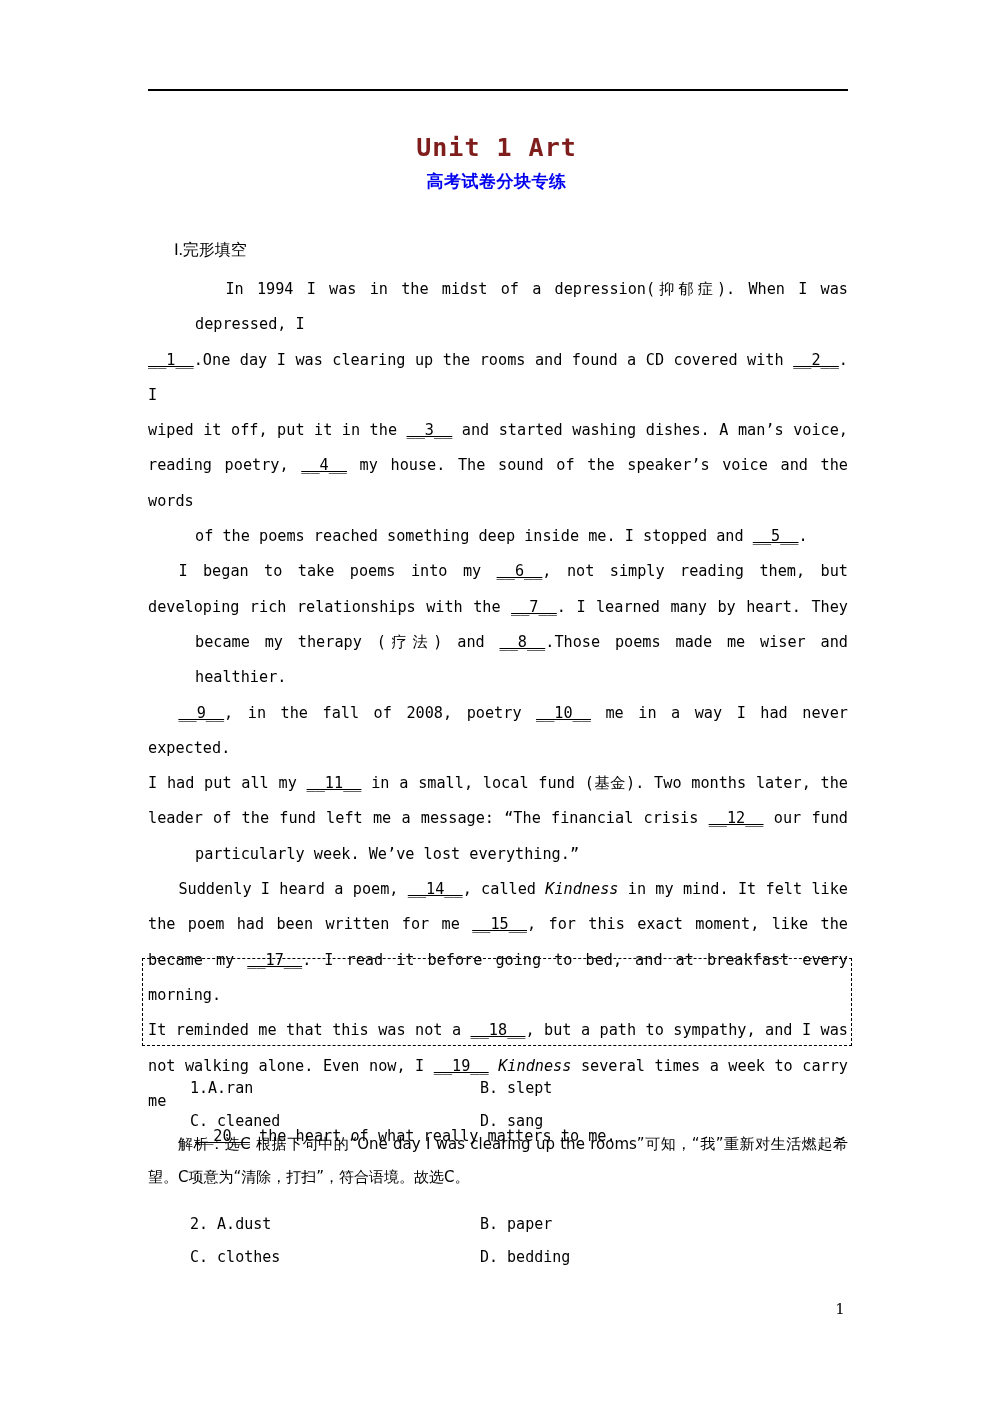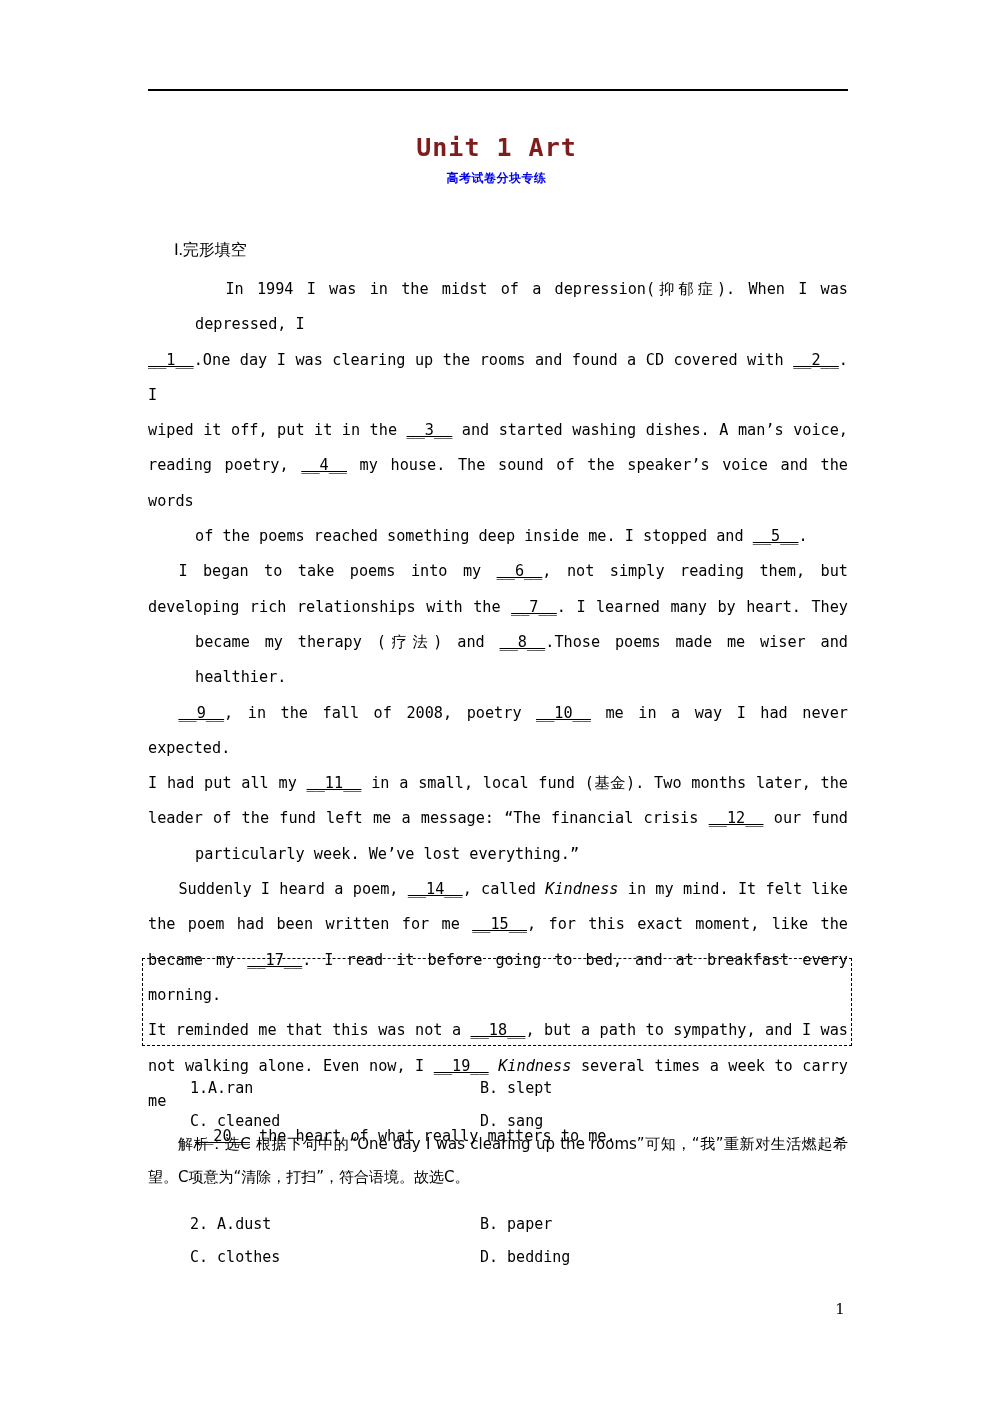--- a/index.html
+++ b/index.html
@@ -47,21 +47,21 @@
     color: #7f1d1d;
   }
   .title-sub {
     position: absolute;
     left: 0;
     top: 170px;
     width: 993px;
     text-align: center;
     font-family: "DejaVu Sans", "Liberation Sans", sans-serif;
     font-weight: bold;
-    font-size: 12px;
+    font-size: 17px;
     letter-spacing: 0.5px;
     color: #0000ee;
   }
 
   
   .section-heading {
     position: absolute;
     left: 174px;
     top: 240px;
     font-family: Liberation Serif, serif;

